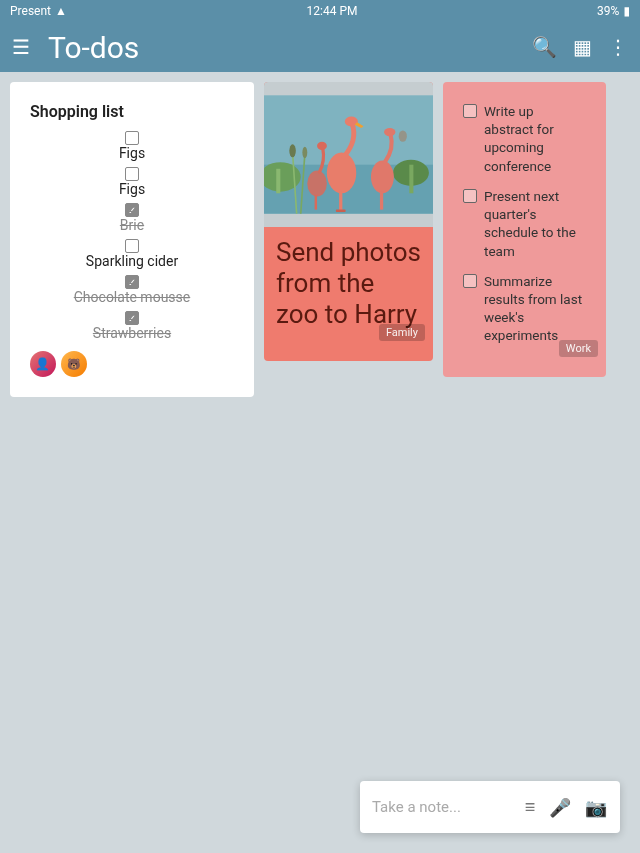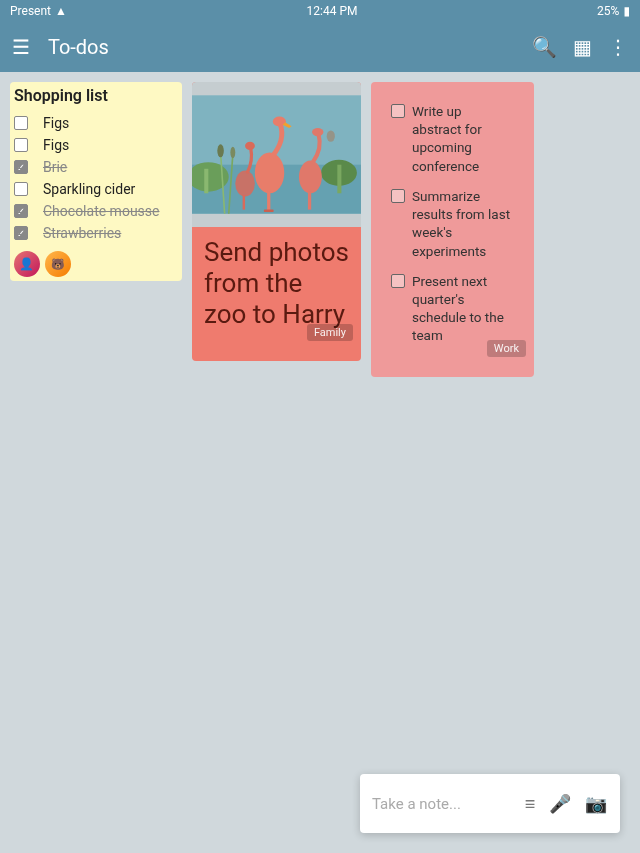--- a/index.html
+++ b/index.html
@@ -32,21 +32,21 @@
     
     .toolbar {
       background: #5b8fa8;
       height: 50px;
       display: flex;
       align-items: center;
       padding: 0 12px;
       gap: 10px;
     }
     .toolbar-title {
-      font-size: 20px;
+      font-size: 30px;
       color: white;
       font-weight: 400;
       flex: 1;
     }
     .toolbar-icons {
       display: flex;
       align-items: center;
       gap: 16px;
     }
     .toolbar-icon {
@@ -73,37 +73,38 @@
 
     
     .card {
       border-radius: 4px;
       overflow: hidden;
       position: relative;
     }
 
     
     .shopping-card {
-      background: #fef9c3;
-      width: 172px;
-      padding: 4px;
+      background: #ffffff;
+      width: 244px;
+      padding: 20px;
     }
     .shopping-card-title {
       font-size: 16px;
       font-weight: 600;
       margin-bottom: 10px;
       color: #222;
     }
     .checklist-item {
       display: flex;
       align-items: center;
-      gap: 15px;
+      gap: 0;
       margin-bottom: 6px;
       font-size: 14px;
       color: #222;
+      flex-direction: column;
     }
     .checklist-item.checked {
       text-decoration: line-through;
       color: #888;
     }
     .checkbox-box {
       width: 14px;
       height: 14px;
       border: 1.5px solid #888;
       border-radius: 2px;
@@ -209,21 +210,21 @@
       background: rgba(255,255,255,0.4);
     }
 
     
     .bottom-bar {
       position: absolute;
       bottom: 20px;
       right: 20px;
       background: white;
       border-radius: 4px;
-      height: 59px;
+      height: 52px;
       width: 260px;
       display: flex;
       align-items: center;
       padding: 0 12px;
       box-shadow: 0 2px 8px rgba(0,0,0,0.2);
       gap: 0;
     }
     .bottom-placeholder {
       flex: 1;
       font-size: 15px;
@@ -249,21 +250,21 @@
 </head>
 <body>
 
 <div class="status-bar">
   <div class="status-bar-left">
     <span>Present</span>
     <span>▲</span>
   </div>
   <div>12:44 PM</div>
   <div class="status-bar-right">
-    <span>25%</span>
+    <span>39%</span>
     <span>▮</span>
   </div>
 </div>
 
 <div class="toolbar">
   <span class="hamburger">☰</span>
   <span class="toolbar-title">To-dos</span>
   <div class="toolbar-icons">
     <span class="toolbar-icon">🔍</span>
     <span class="toolbar-icon">▦</span>
@@ -356,25 +357,25 @@
     <div class="card-tag">Family</div>
   </div>
 
   <div class="card tasks-card">
     <div class="task-item">
       <div class="task-checkbox"></div>
       <span>Write up abstract for upcoming conference</span>
     </div>
     <div class="task-item">
       <div class="task-checkbox"></div>
-      <span>Summarize results from last week's experiments</span>
+      <span>Present next quarter's schedule to the team</span>
     </div>
     <div class="task-item">
       <div class="task-checkbox"></div>
-      <span>Present next quarter's schedule to the team</span>
+      <span>Summarize results from last week's experiments</span>
     </div>
     <div class="card-tag">Work</div>
   </div>
 
 </div>
 
 <div class="bottom-bar">
   <span class="bottom-placeholder">Take a note...</span>
   <div class="bottom-icons">
     <span class="bottom-icon">≡</span>

